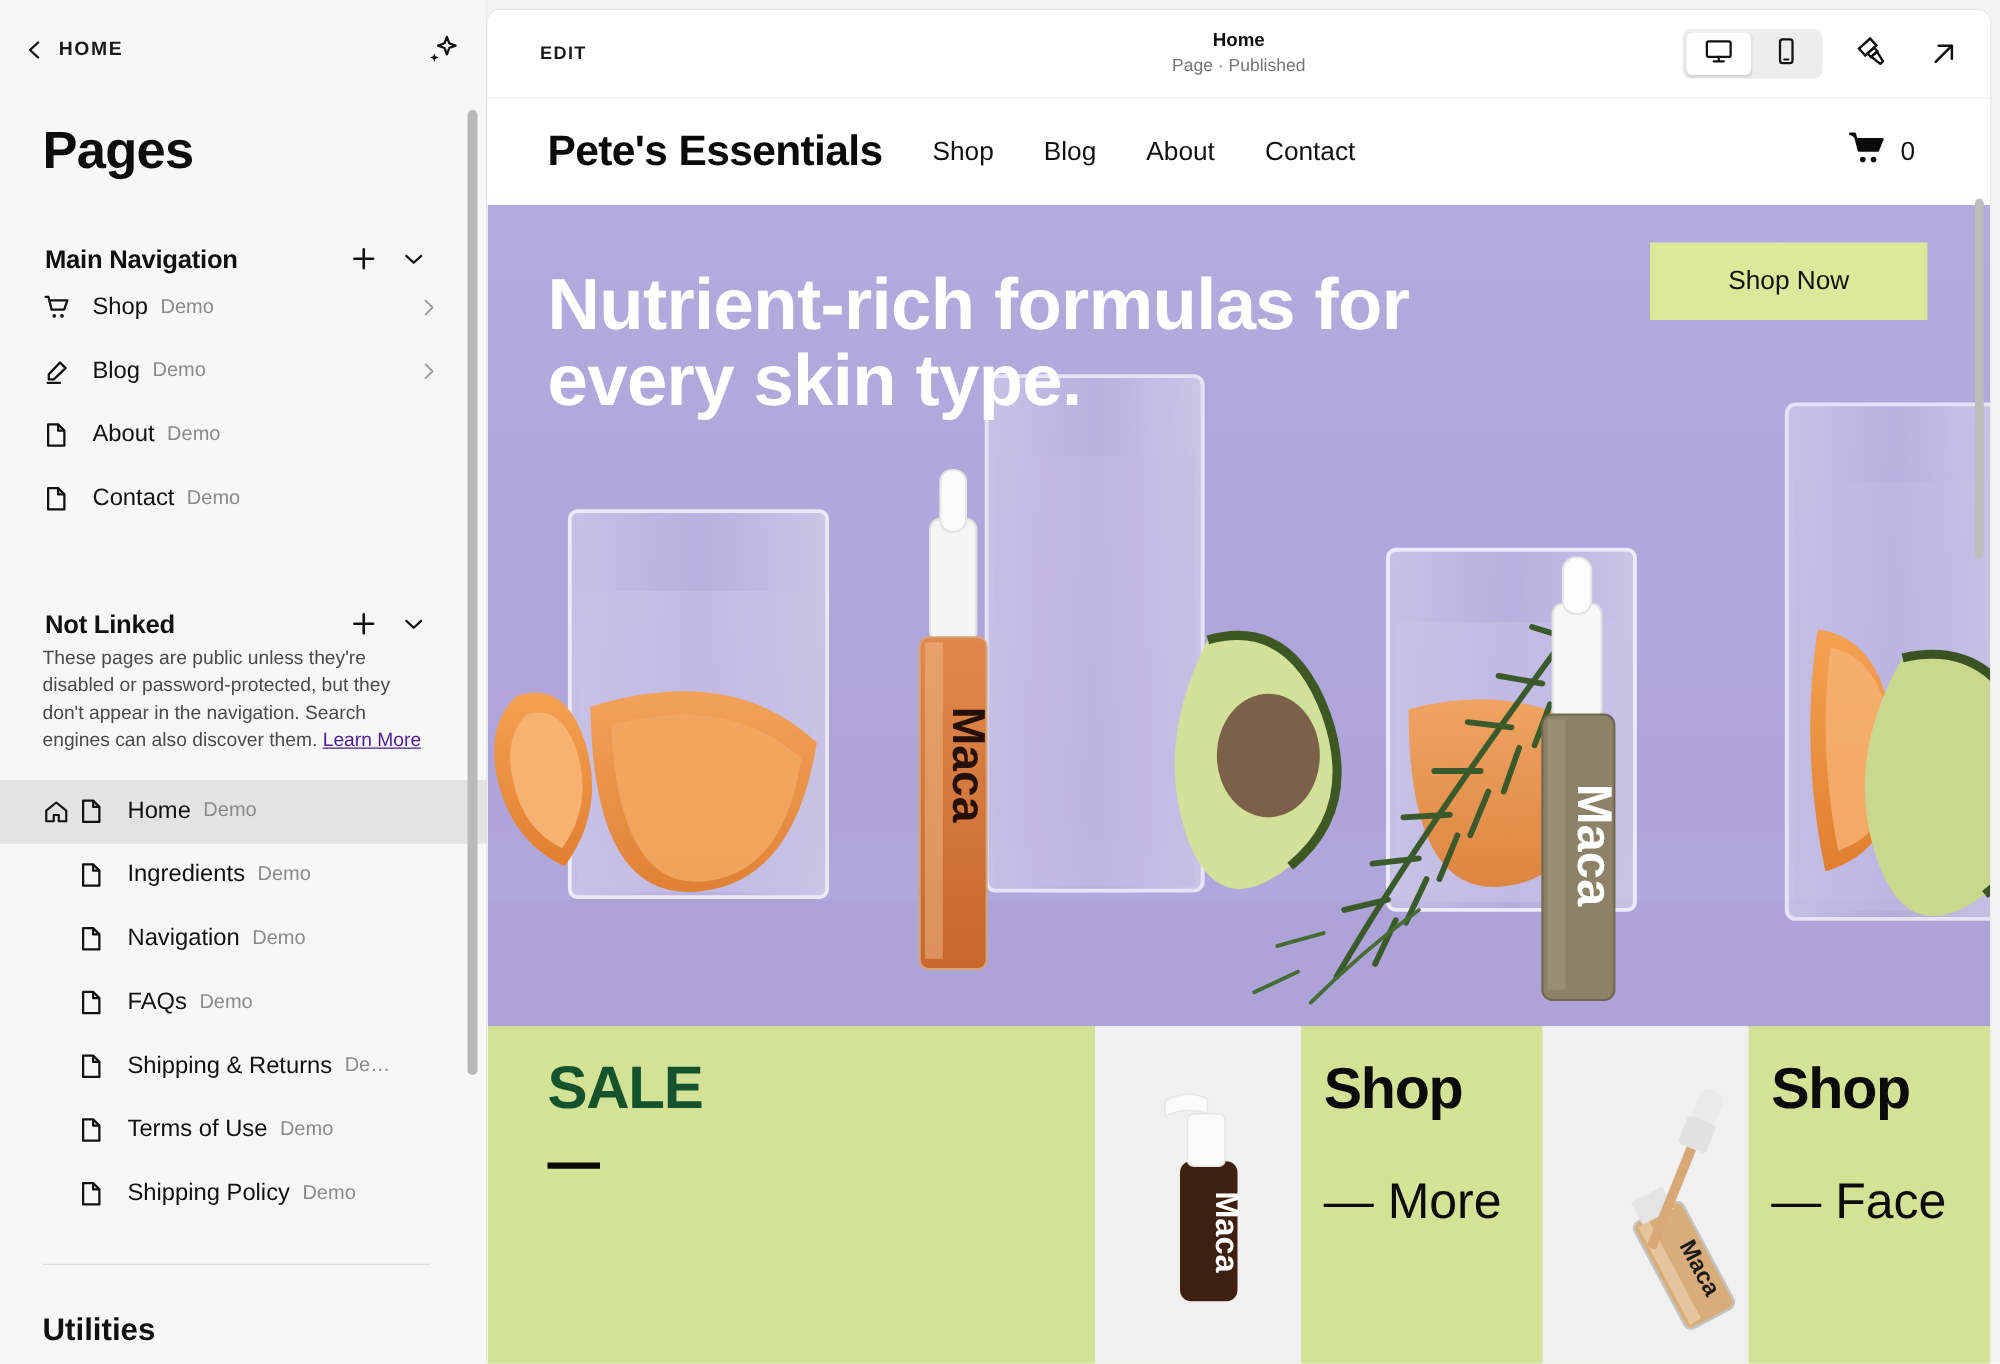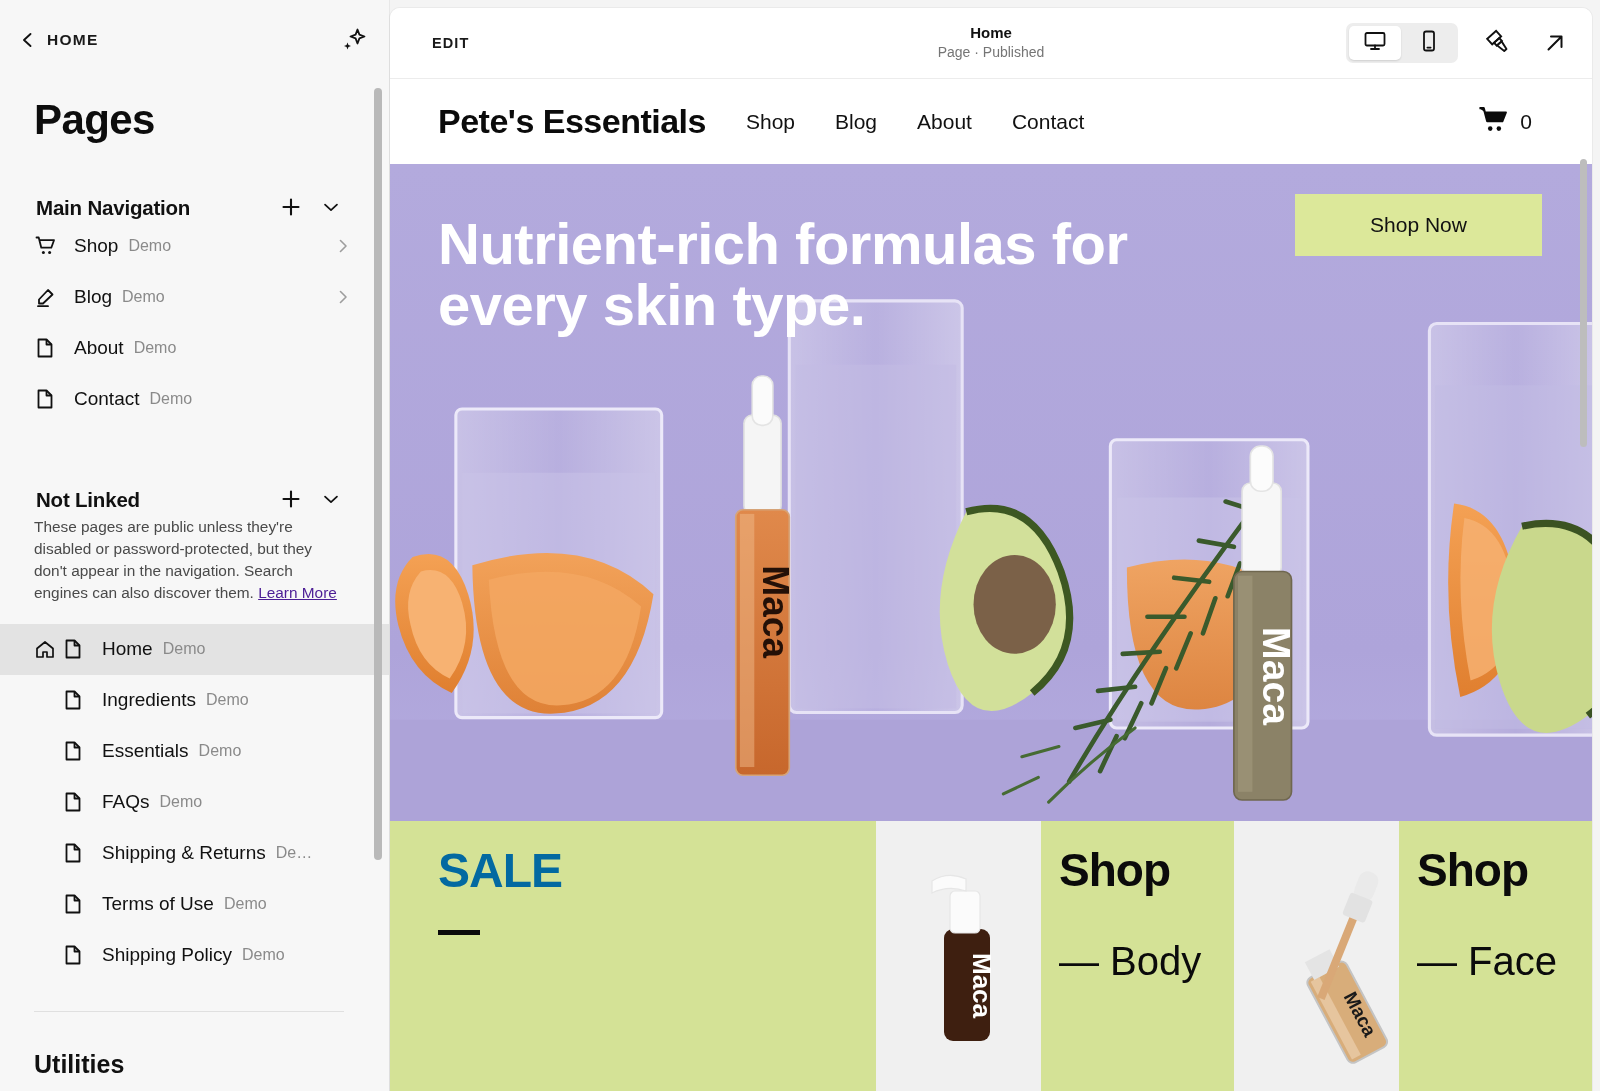--- a/index.html
+++ b/index.html
@@ -124,34 +124,34 @@
     position:relative; height: 657px; background:#b2a9dc; overflow:hidden;
   }
   .hero-bg { position:absolute; inset:0; }
   .hero-h1 {
     position:absolute; left:48px; top:50px; width:760px;
     font-size:58px; line-height:1.05; color:#fff; font-weight:700;
     font-family:"Liberation Sans Narrow","Liberation Sans",sans-serif;
     letter-spacing:-0.5px; z-index:5;
   }
   .shop-now {
-    position:absolute; right:50px; top:30px; width:247px; height:62px;
+    position:absolute; right:50px; top:30px; width:222px; height:62px;
     background:#dce89a; display:flex; align-items:center; justify-content:center;
     font-size:21px; color:#111; z-index:5; cursor:pointer;
     font-family:"Liberation Sans Narrow","Liberation Sans",sans-serif;
   }
 
   
   .strip { display:flex; height: 280px; background:#d4e296; }
   .strip-cell { position:relative; flex:0 0 auto; height:100%; }
   .cell-sale { flex:1 1 auto; background:#d4e296; padding: 22px 0 0 48px; }
   .cell-photo { width:165px; background:#f0f0f0; position:relative; }
   .cell-green { width:193px; background:#d4e296; padding-top:22px; }
   .sale-word {
-    font-size:48px; font-weight:700; color:#0369a1; letter-spacing:-1px;
+    font-size:48px; font-weight:700; color:#14532d; letter-spacing:-1px;
     font-family:"Liberation Sans Narrow","Liberation Sans",sans-serif;
   }
   .dash { width:42px; height:5px; background:#0b0b0b; margin-top:32px; }
   .shop-word {
     font-size:46px; font-weight:700; color:#0b0b0b; letter-spacing:-1px; padding-left:18px;
     font-family:"Liberation Sans Narrow","Liberation Sans",sans-serif;
   }
   .shop-sub {
     font-size:40px; color:#0b0b0b; padding-left:18px; margin-top:42px; white-space:nowrap;
     font-family:"Liberation Sans Narrow","Liberation Sans",sans-serif;
@@ -306,21 +306,21 @@
       </div>
 
       <div class="page-row">
         <span class="row-home-spacer"></span>
         <span class="doc-ico">
           <svg viewBox="0 0 22 22" width="22" height="22">
               <path d="M4.5 2.5h8l5 5v12h-13z" fill="none" stroke="#111" stroke-width="1.8" stroke-linejoin="round"></path>
               <path d="M12.5 2.5v5h5" fill="none" stroke="#111" stroke-width="1.8" stroke-linejoin="round"></path>
             </svg>
         </span>
-        <span class="row-label">Essentials</span>
+        <span class="row-label">Navigation</span>
         <span class="row-badge">Demo</span>
       </div>
 
       <div class="page-row">
         <span class="row-home-spacer"></span>
         <span class="doc-ico">
           <svg viewBox="0 0 22 22" width="22" height="22">
               <path d="M4.5 2.5h8l5 5v12h-13z" fill="none" stroke="#111" stroke-width="1.8" stroke-linejoin="round"></path>
               <path d="M12.5 2.5v5h5" fill="none" stroke="#111" stroke-width="1.8" stroke-linejoin="round"></path>
             </svg>
@@ -553,21 +553,21 @@
             <rect width="165" height="280" fill="#f0f0f0"></rect>
             <rect x="68" y="108" width="46" height="112" rx="9" fill="#3e1f10"></rect>
             <rect x="74" y="70" width="30" height="42" rx="5" fill="#fbfbfb" stroke="#e6e6e6" stroke-width="1.2"></rect>
             <path d="M56 60 q16 -10 34 -2 l0 12 q-18 -6 -34 2z" fill="#fbfbfb" stroke="#e6e6e6" stroke-width="1.2"></path>
             <text x="97" y="132" fill="#ffffff" font-family="Liberation Sans, sans-serif" font-size="26" font-weight="700" transform="rotate(90 97 132)">Maca</text>
           </svg>
         </div>
 
         <div class="strip-cell cell-green">
           <div class="shop-word">Shop</div>
-          <div class="shop-sub">— Body</div>
+          <div class="shop-sub">— More</div>
         </div>
 
         <div class="strip-cell cell-photo">
           <svg viewBox="0 0 165 280" width="165" height="280">
             <rect width="165" height="280" fill="#f0f0f0"></rect>
             <g transform="rotate(-28 86 140)">
               <rect x="64" y="150" width="44" height="96" rx="6" fill="#d8ad7a" stroke="#c4c4c4" stroke-width="2"></rect>
               <rect x="68" y="154" width="10" height="88" fill="#eccfae" opacity=".7"></rect>
               <rect x="72" y="134" width="28" height="20" fill="#e4e4e4"></rect>
               <text x="90" y="182" fill="#1a1a1a" font-family="Liberation Sans, sans-serif" font-size="19" font-weight="700" transform="rotate(90 90 182)">Maca</text>

